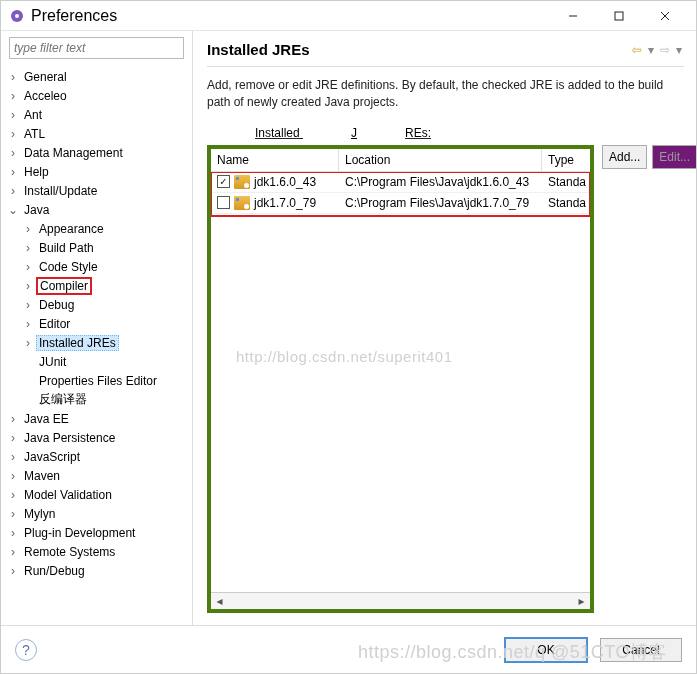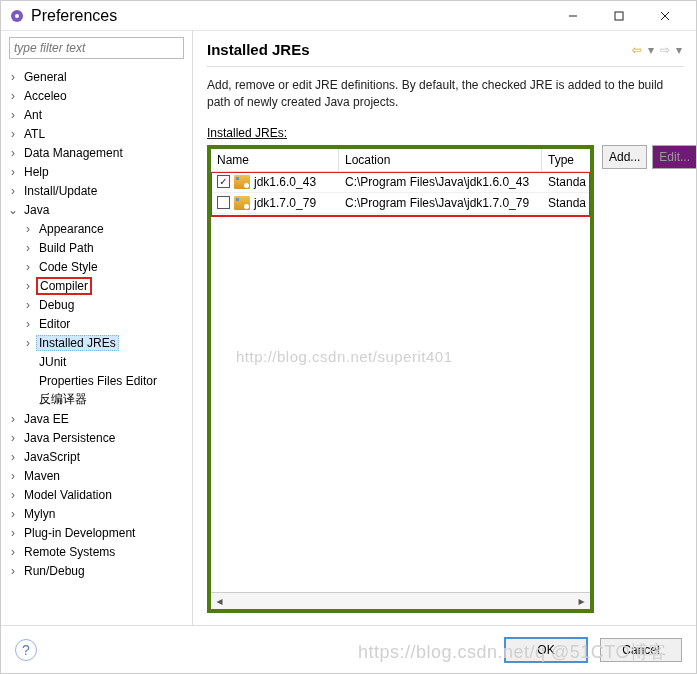--- a/index.html
+++ b/index.html
@@ -21,21 +21,21 @@
 .tree-children { padding-left: 15px; }
 .redbox { border: 2px solid #d82020; display: inline-block; padding: 0 2px !important; }
 .main { flex: 1; display: flex; flex-direction: column; padding: 10px 12px 0 14px; min-width: 0; }
 .main-header { display: flex; align-items: center; margin-bottom: 2px; }
 .main-title { font-size: 15px; font-weight: 600; flex: 1; }
 .toolbar-icons { display: flex; gap: 2px; align-items: center; }
 .toolbar-icons span { display: inline-flex; align-items: center; padding: 0 2px; }
 hr.hdr-sep { border: none; border-top: 1px solid #ddd; margin: 6px 0 10px 0; }
 .description { color: #222; line-height: 1.45; margin-bottom: 14px; }
 .list-label { margin-bottom: 4px; border-bottom: 1px solid transparent; }
-.list-label span { text-decoration: underline; text-decoration-color: #222; }
+.list-label span { text-decoration: underline; text-decoration-color: #222; margin-left: 48px; }
 .table-wrap { display: flex; gap: 8px; flex: 1; min-height: 0; }
 .table-container { flex: 1; border: 4px solid #4d7c0f; display: flex; flex-direction: column; min-width: 0; }
 .thead { display: flex; background: #fff; border-bottom: 1px solid #e0e0e0; }
 .th { padding: 4px 6px; border-right: 1px solid #e0e0e0; font-weight: 400; }
 .th.name { width: 128px; }
 .th.loc { flex: 1; }
 .th.type { width: 48px; border-right: none; }
 .tbody { flex: 1; background: #fff; position: relative; overflow: hidden; }
 .tr { display: flex; height: 21px; align-items: center; border-bottom: 1px solid #f0f0f0; }
 .td { padding: 0 6px; overflow: hidden; white-space: nowrap; text-overflow: clip; display: flex; align-items: center; gap: 4px; }

